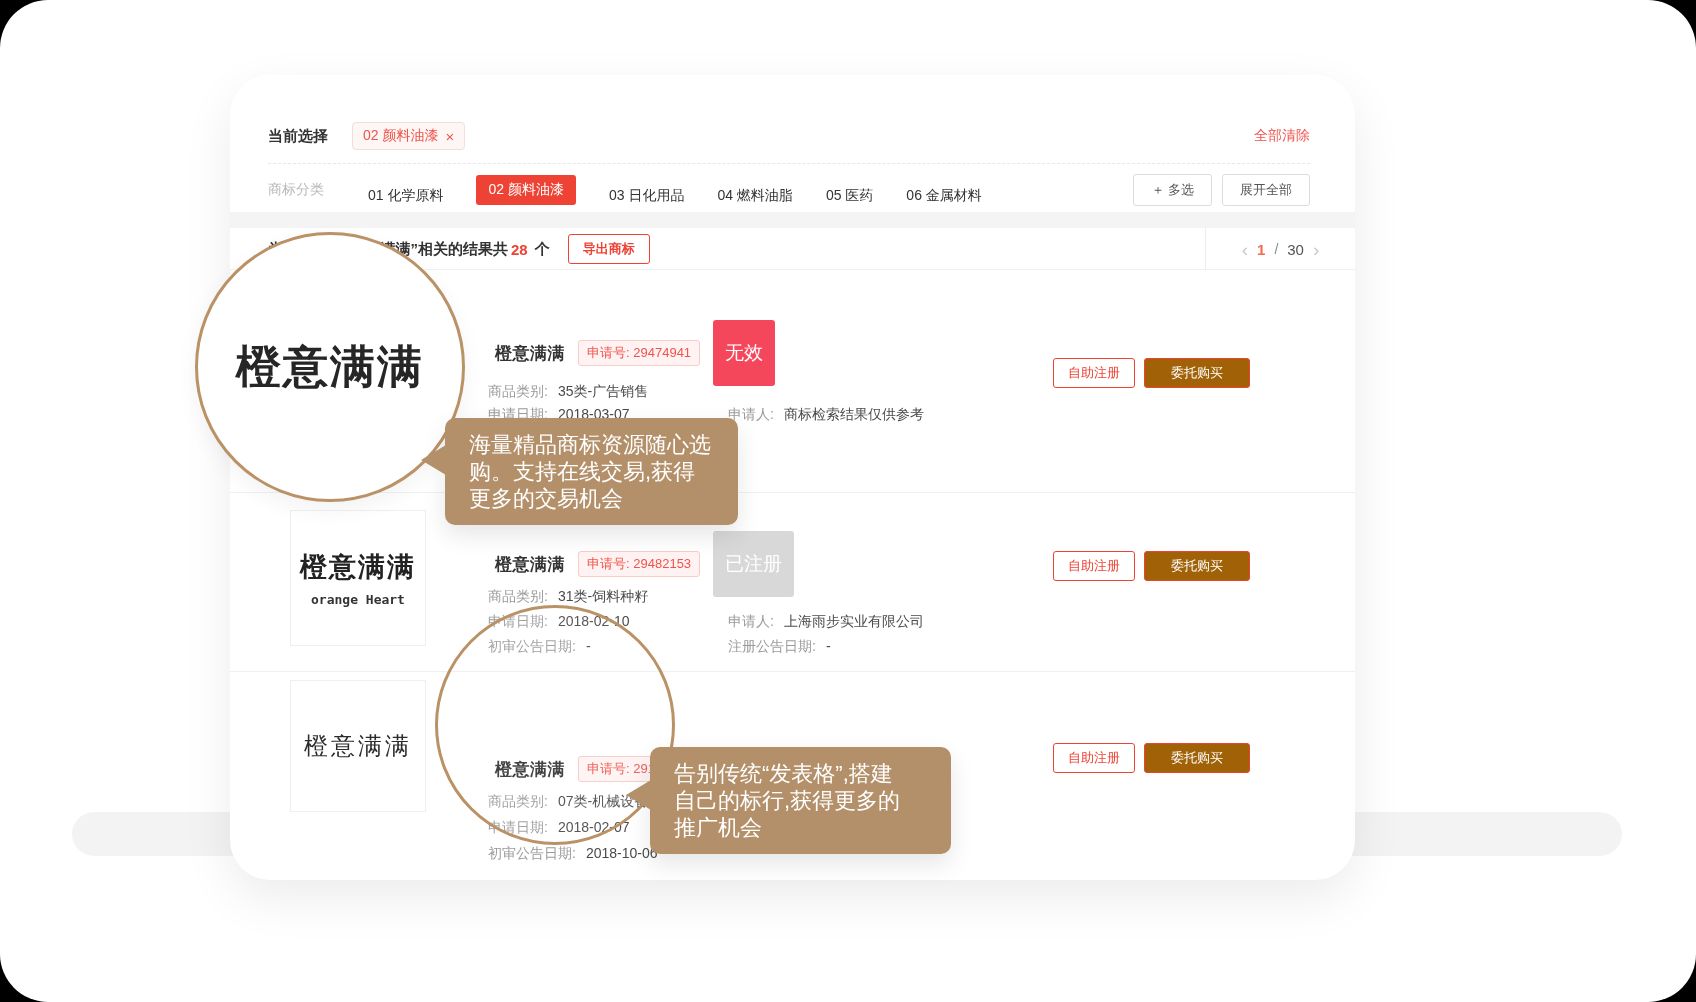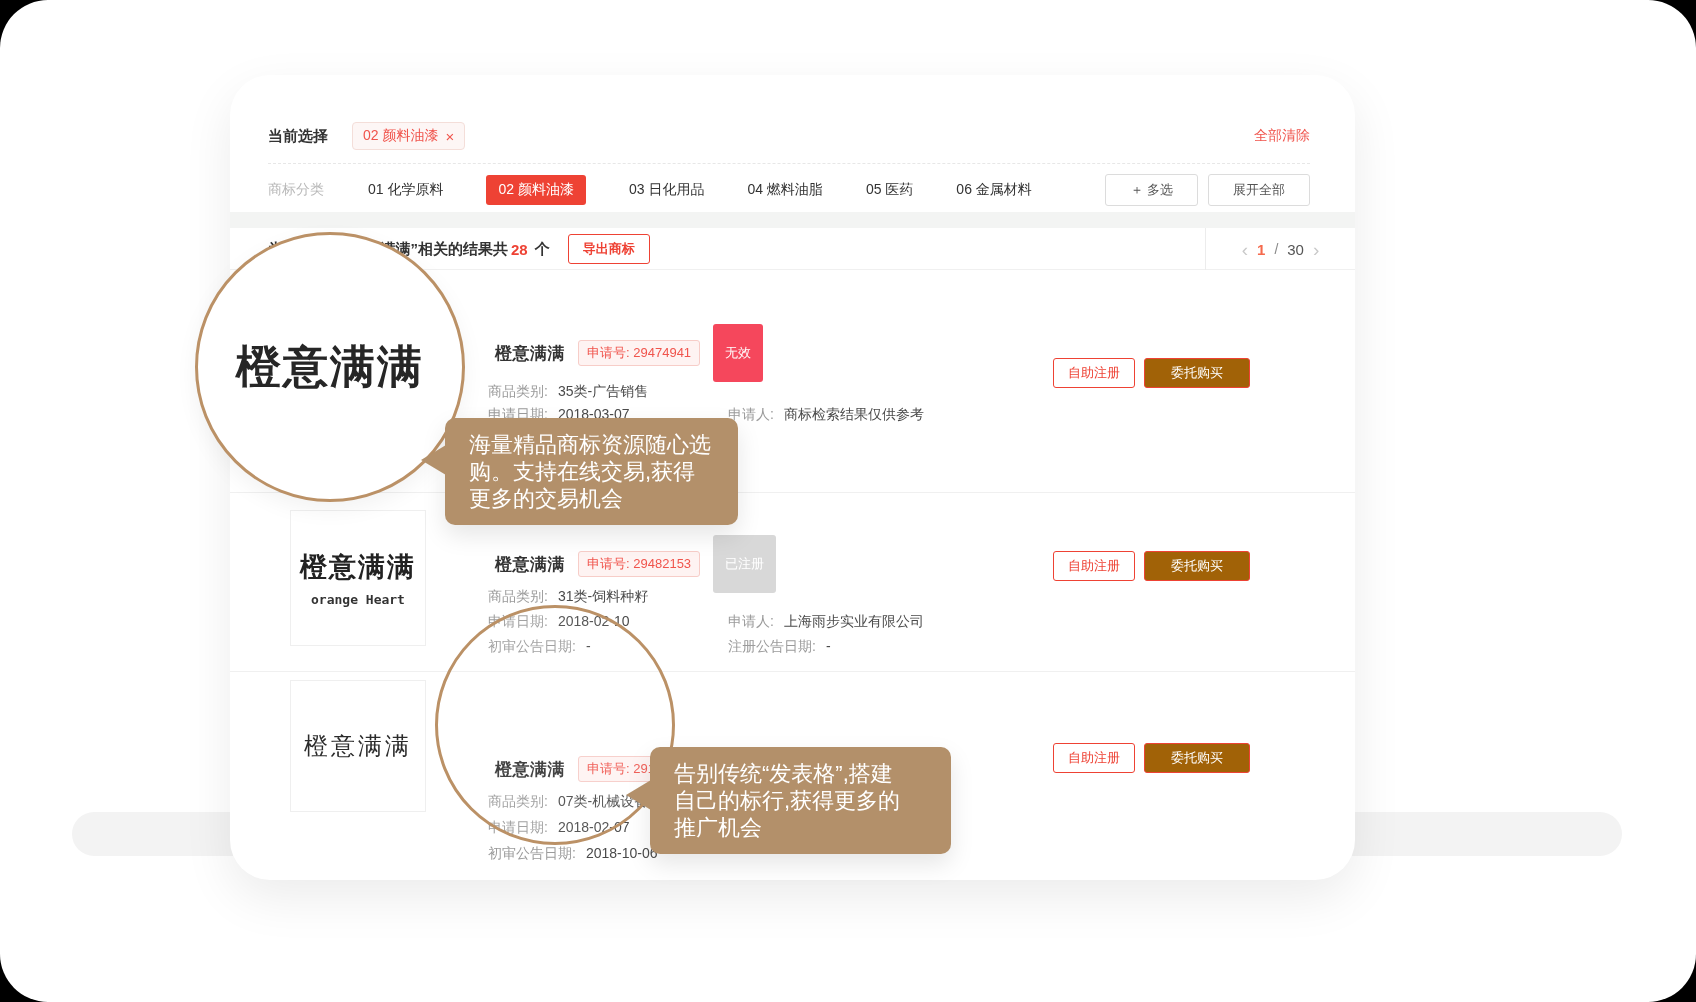--- a/index.html
+++ b/index.html
@@ -29,27 +29,27 @@
     height:28px; padding:0 10px; border:1px solid #f4ded9; border-radius:4px;
     background:#fdf6f5; color:#f0544c; font-size:14px; cursor:default;
   }
   .chip-x { color:#f0544c; font-size:15px; line-height:1; }
   .clear-all { margin-left:auto; color:#f0544c; font-size:14px; }
 
   .dashed-sep { position:absolute; left:38px; right:45px; top:88px; border-top:1px dashed #e7e7e7; }
 
   .cat-row { position:absolute; left:38px; right:45px; top:99px; height:31px; display:flex; align-items:center; }
   .cat-label { font-size:14px; color:#b8b8b8; margin-right:44px; }
-  .tabs { display:flex; align-items:center; gap:43px; }
+  .tabs { display:flex; align-items:flex-end; gap:33px; }
   .tab { font-size:14px; color:#333; white-space:nowrap; }
   .tab.active { background:#ee4234; color:#fff; padding:6px 12px; border-radius:3px; }
   .cat-right { margin-left:auto; display:flex; gap:10px; }
   .ghost-btn {
     border:1px solid #dcdcdc; border-radius:3px; background:#fff;
-    color:#555; font-size:13px; padding:6px 24px; white-space:nowrap;
+    color:#555; font-size:13px; padding:6px 17px; white-space:nowrap;
   }
   .header-band { position:absolute; left:0; right:0; top:137px; height:16px; background:#f3f4f3; }
 
   
   .results-bar { position:absolute; left:0; right:0; top:153px; height:42px; border-bottom:1px solid #f0f0f0; background:#fff; }
   .rb-left { position:absolute; left:38px; top:0; height:42px; display:flex; align-items:center; white-space:nowrap; }
   .rb-text { font-size:15px; font-weight:bold; color:#333; }
   .rb-count { color:#ee4234; margin:0 3px; }
   .rb-unit { font-size:15px; font-weight:bold; color:#333; margin-left:4px; }
   .export-btn {
@@ -84,21 +84,21 @@
   .mark-calli { font-family:"DejaVu Serif","Liberation Serif",serif; font-weight:bold; font-size:27px; color:#222; letter-spacing:2px; }
   .mark-sub { font-family:"DejaVu Sans Mono","Liberation Mono",monospace; font-weight:bold; font-size:13px; color:#333; }
   .mark-plain3 { font-size:24px; color:#2b2b2b; letter-spacing:3px; }
 
   .title-line { position:absolute; left:265px; display:flex; align-items:center; gap:13px; height:26px; }
   .row-title { font-size:17px; font-weight:bold; color:#333; letter-spacing:0.5px; }
   .appno-tag {
     font-size:13px; color:#f0544c; background:#fef3f2; border:1px solid #f7cdc8;
     border-radius:3px; padding:3px 8px; white-space:nowrap;
   }
-  .status-tag { font-size:13px; border-radius:3px; padding:20px 12px; white-space:nowrap; }
+  .status-tag { font-size:19px; border-radius:3px; padding:20px 12px; white-space:nowrap; }
   .status-invalid { background:#f5475c; color:#fff; }
   .status-registered { background:#d8d8d8; color:#fff;font-family:Liberation Serif, serif; }
 
   .field-line { position:absolute; left:258px; display:flex; font-size:14px; height:20px; align-items:center; }
   .fpair { display:flex; }
   .fpair.first { width:240px; }
   .flabel { color:#9b9b9b; margin-right:10px; white-space:nowrap; }
   .fvalue { color:#4a4a4a; white-space:nowrap; }
 
   .row-btns { position:absolute; right:105px; display:flex; gap:9px; }

